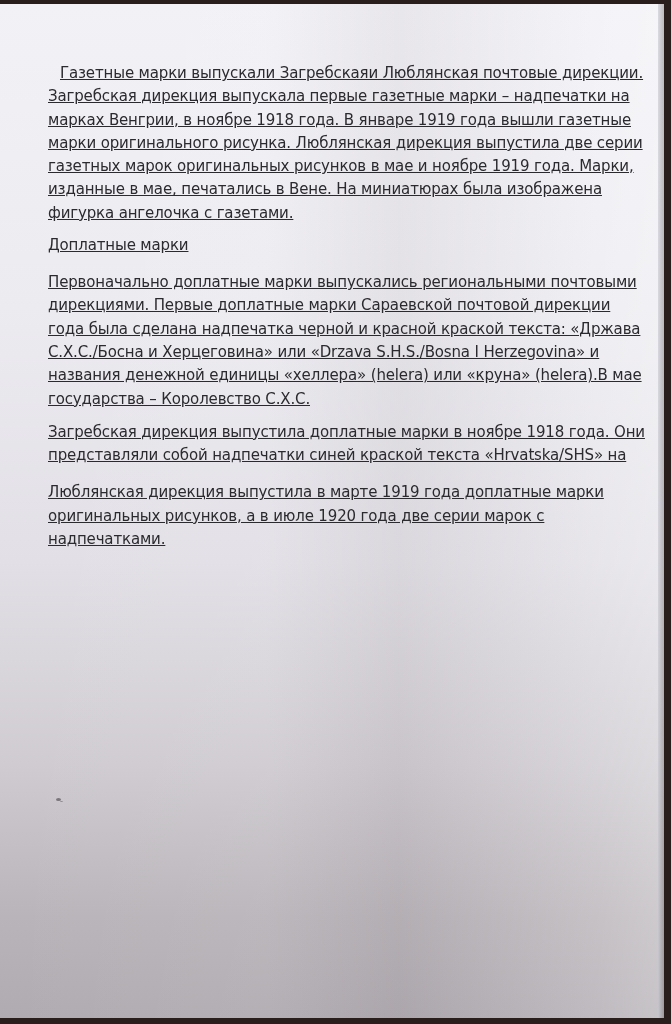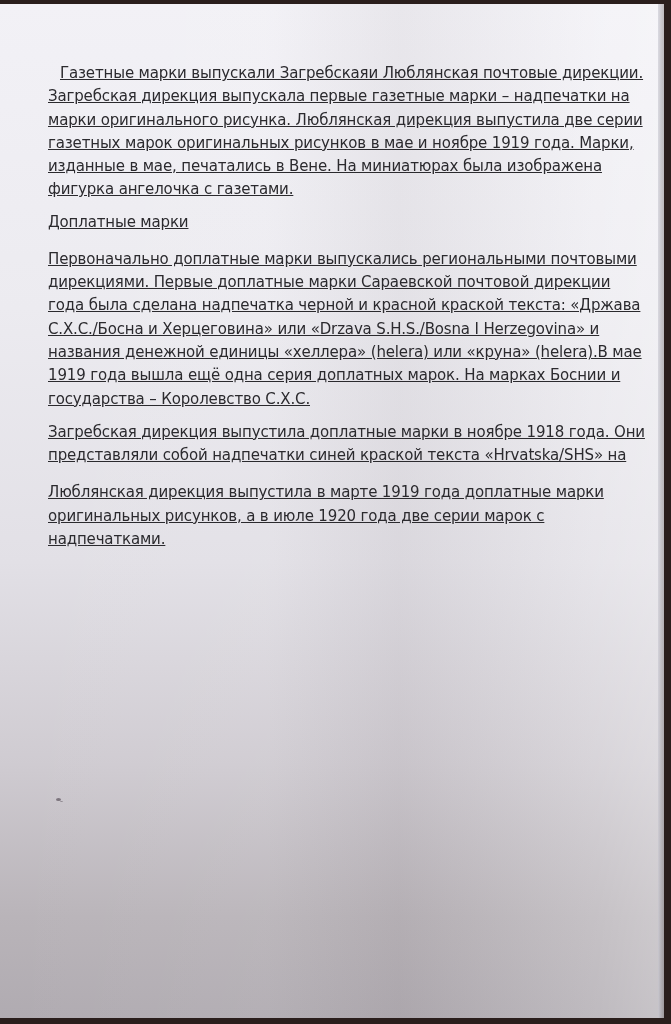--- a/index.html
+++ b/index.html
@@ -94,35 +94,35 @@
 </head>
 <body>
 
 <div class="photo">
   <div class="paper">
     <div class="text-block">
 
       <p class="para p1">
         <span class="line">Газетные марки выпускали Загребскаяи Люблянская почтовые дирекции.</span>
         <span class="line">Загребская  дирекция выпускала первые газетные марки – надпечатки на</span>
+        <span class="line">марках Венгрии, в ноябре 1918 года. В январе 1919 года вышли газетные</span>
         <span class="line">марки оригинального рисунка. Люблянская дирекция выпустила две серии</span>
         <span class="line">газетных марок оригинальных рисунков в мае и ноябре 1919 года. Марки,</span>
         <span class="line">изданные в мае, печатались в Вене. На миниатюрах была изображена</span>
         <span class="line">фигурка ангелочка с газетами.</span>
       </p>
 
       <p class="heading">Доплатные марки</p>
 
       <p class="para p2">
         <span class="line">Первоначально доплатные марки выпускались региональными почтовыми</span>
         <span class="line">дирекциями. Первые доплатные марки  Сараевской почтовой дирекции</span>
         <span class="line">года была сделана надпечатка черной и красной краской текста: «Држава</span>
         <span class="line">С.Х.С./Босна и Херцеговина» или «Drzava S.H.S./Bosna I Herzegovina» и</span>
         <span class="line">названия денежной единицы «хеллера» (helera)  или «круна» (helera).В мае</span>
-        <span class="line">1919 года вышла ещё одна серия доплатных марок. На марках Боснии и</span>
         <span class="line">государства – Королевство С.Х.С.</span>
       </p>
 
       <p class="para p3">
         <span class="line">Загребская  дирекция выпустила доплатные марки в ноябре 1918 года. Они</span>
         <span class="line">представляли собой надпечатки синей краской текста «Hrvatska/SHS» на</span>
       </p>
 
       <p class="para p4">
         <span class="line">Люблянская дирекция выпустила в марте 1919 года доплатные марки</span>

